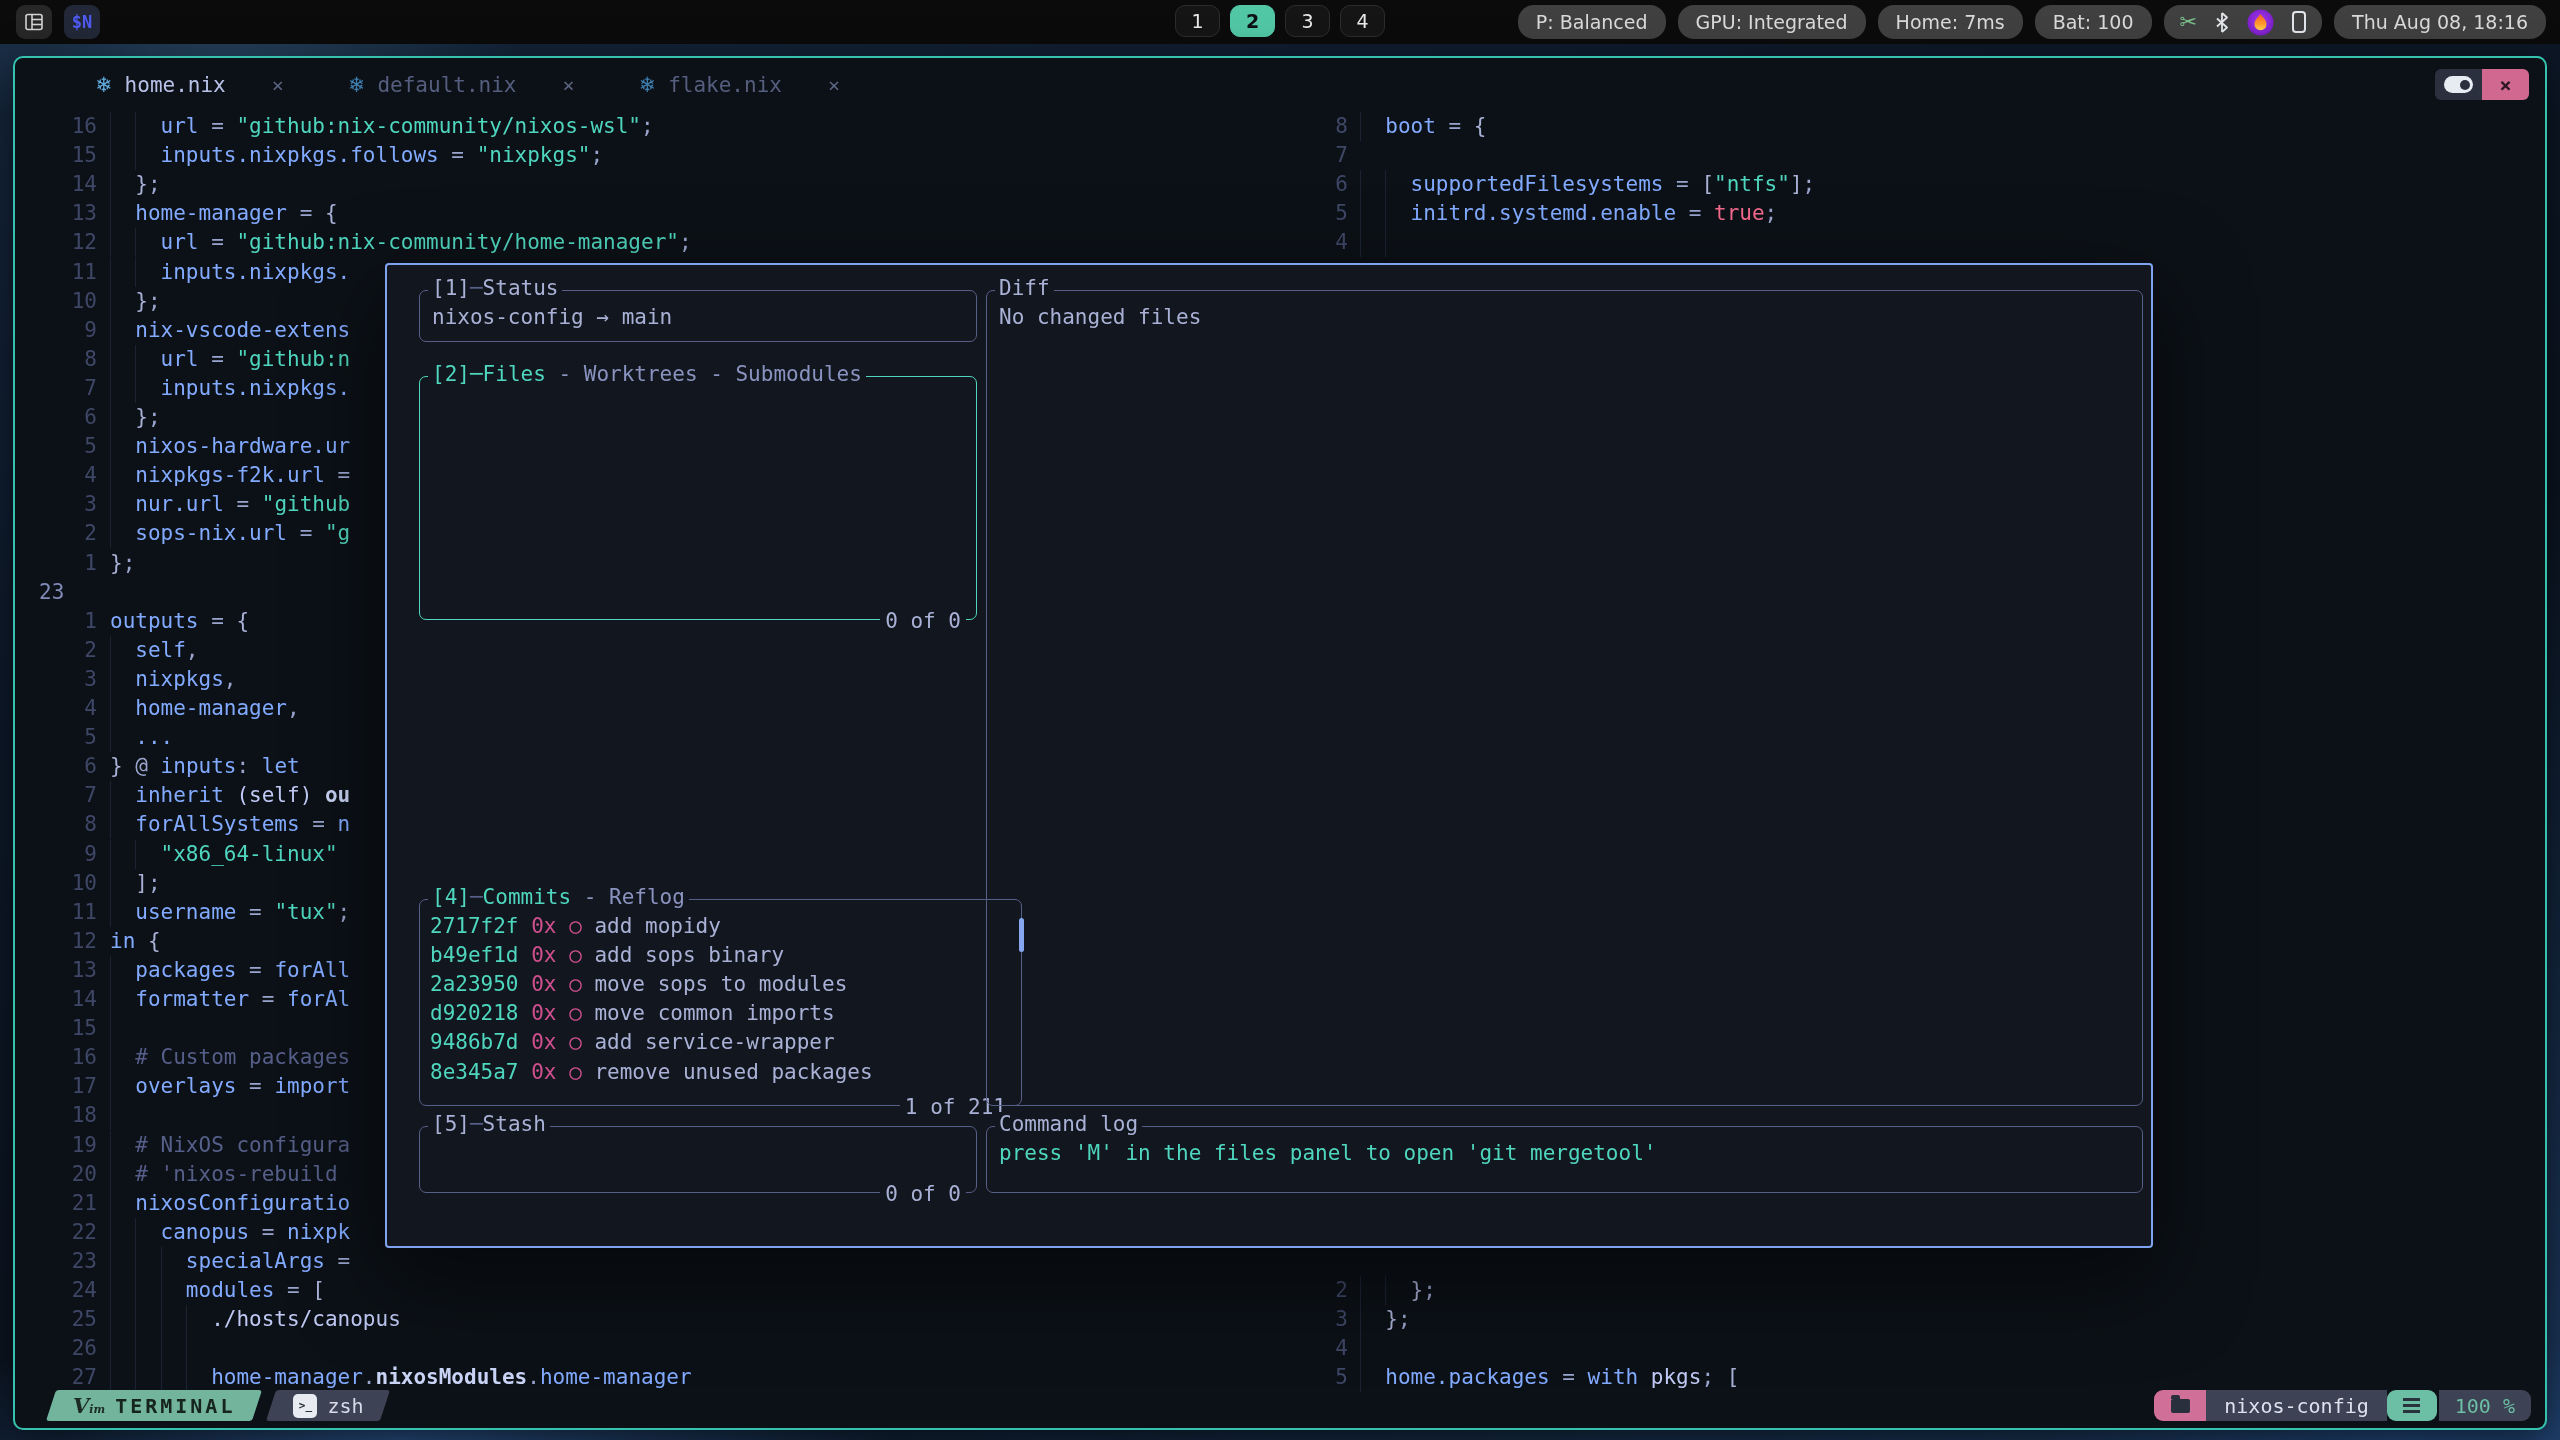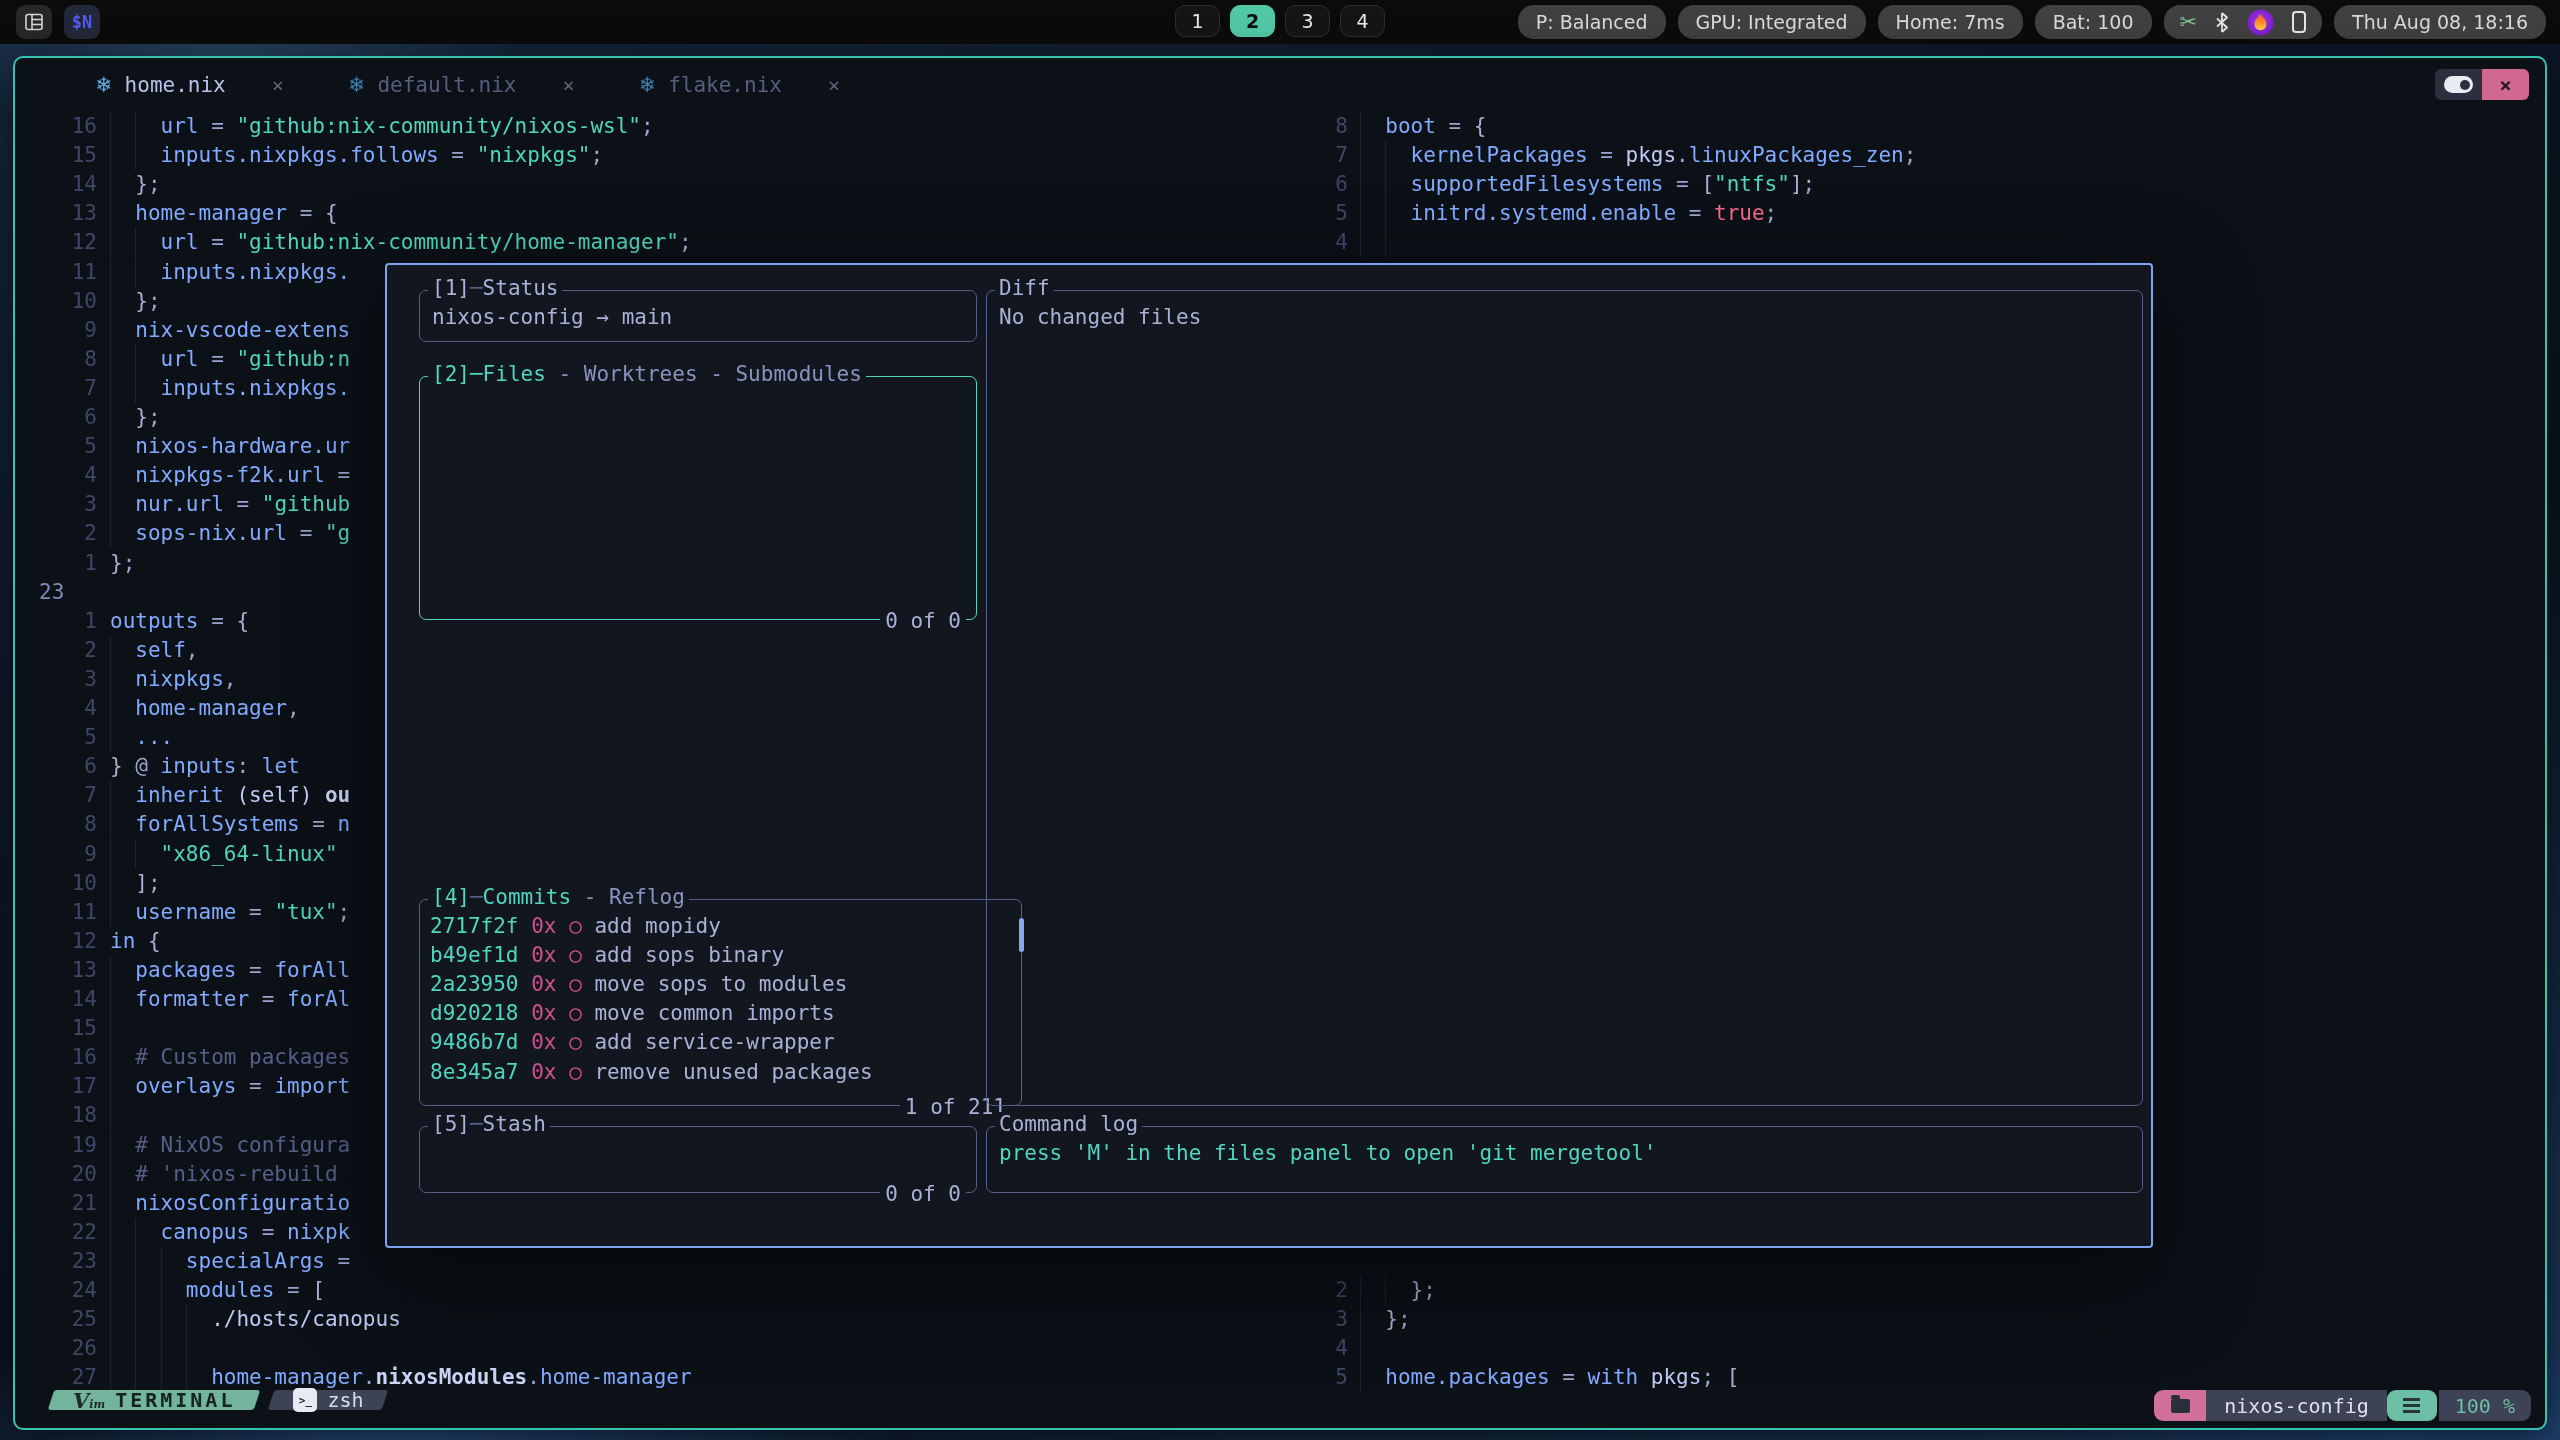--- a/index.html
+++ b/index.html
@@ -80,21 +80,21 @@
   .lg-bottom{position:absolute;left:10px;right:14px;bottom:8px;display:flex;justify-content:space-between;white-space:pre;}
   .keybinds{color:#82aaff;}
   .lg-links span{margin-left:14px;}
   .link-donate{color:#a9b1d6;text-decoration:underline;}
   .link-ask{color:#4fd6be;text-decoration:underline;}
   .lg-version{color:#4fd6be;}
 
   
   .statusbar{position:absolute;left:0;right:0;bottom:4px;height:36px;font-size:20px;}
   .sb-left{position:absolute;left:36px;top:2px;display:flex;}
-  .seg{position:relative;height:20px;display:flex;align-items:center;padding:0 22px;text-align:right;}
+  .seg{position:relative;height:31px;display:flex;align-items:center;padding:0 22px;text-align:right;}
   .seg::before{content:"";position:absolute;inset:0;transform:skewX(-18deg);border-radius:3px;z-index:0;}
   .seg>*{position:relative;z-index:1;}
   .seg-mode::before{background:#72b49c;}
   .seg-mode{color:#16241e;font-weight:700;letter-spacing:3px;}
   .seg-shell{margin-left:14px;color:#d6dbe8;}
   .seg-shell::before{background:#3d4254;}
   .vlogo{font-family:"DejaVu Serif",serif;font-style:italic;font-weight:700;font-size:21px;letter-spacing:0;margin-right:10px;color:#1c2a24;}
   .vlogo small{font-size:11px;}
   .zshicon{width:24px;height:24px;background:#e8ecf2;border-radius:5px;margin-right:10px;display:flex;align-items:center;justify-content:center;
     color:#272c3a;font-size:11px;font-weight:700;letter-spacing:0;}
@@ -392,21 +392,20 @@
             <span class="code"><span class="g"></span><span class="g"></span><span class="g"></span><span class="g"></span><span class="tb">home-manager</span><span class="tp">.</span><span class="tw">nixosModules</span><span class="tp">.</span><span class="tb">home-manager</span></span>
           </div>
         </div>
       <div id="pane-right">
           <div class="row" style="top: 0px;">
             <span class="ln lnr">8</span>
             <span class="code coder"><span class="g"></span><span class="tb">boot </span><span class="tp">= </span><span class="tl">{</span></span>
           </div>
           <div class="row" style="top: 29.1px;">
             <span class="ln lnr">7</span>
-            <span class="code coder"><span class="g"></span><span class="g"></span><span class="tb">kernelPackages </span><span class="tp">= </span><span class="tv">pkgs</span><span class="tp">.</span><span class="tb">linuxPackages_zen</span><span class="tp">;</span></span>
           </div>
           <div class="row" style="top: 58.2px;">
             <span class="ln lnr">6</span>
             <span class="code coder"><span class="g"></span><span class="g"></span><span class="tb">supportedFilesystems </span><span class="tp">= </span><span class="tl">[</span><span class="ts">"ntfs"</span><span class="tl">]</span><span class="tp">;</span></span>
           </div>
           <div class="row" style="top: 87.3px;">
             <span class="ln lnr">5</span>
             <span class="code coder"><span class="g"></span><span class="g"></span><span class="tb">initrd.systemd.enable </span><span class="tp">= </span><span class="tk">true</span><span class="tp">;</span></span>
           </div>
           <div class="row" style="top: 116.4px;">

